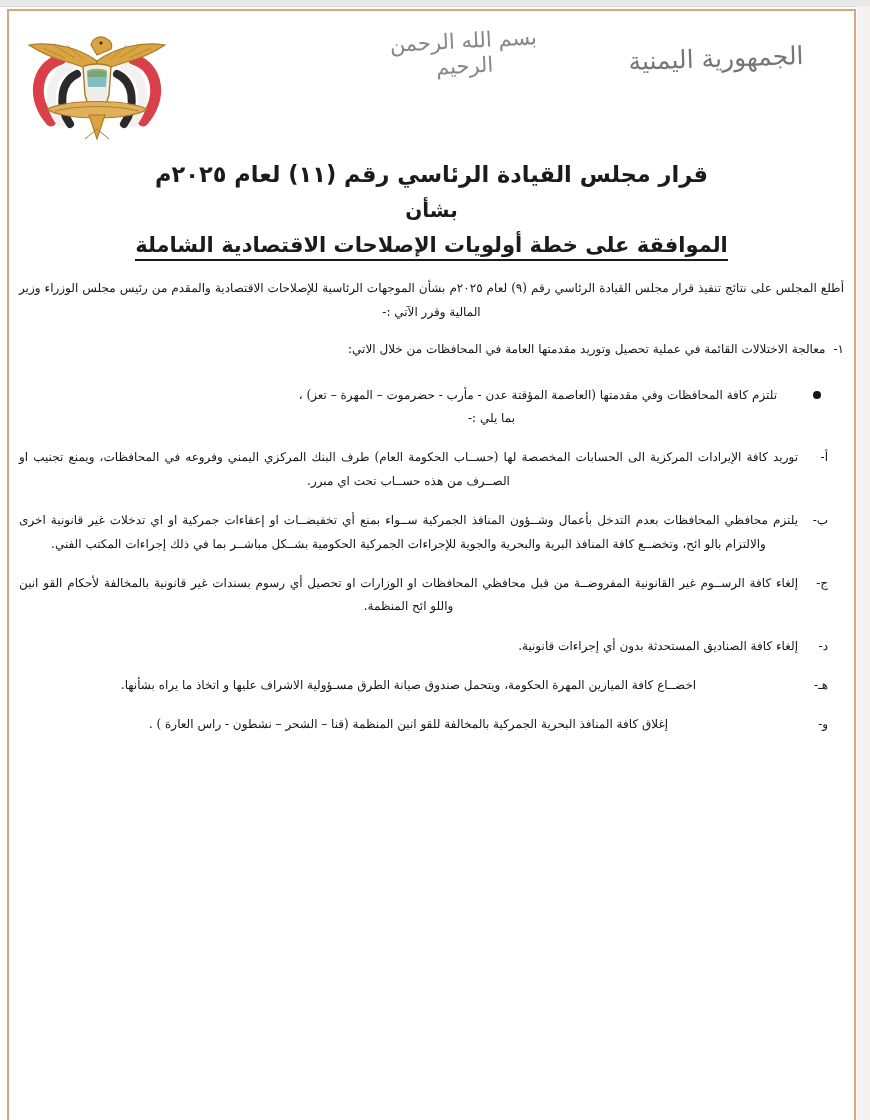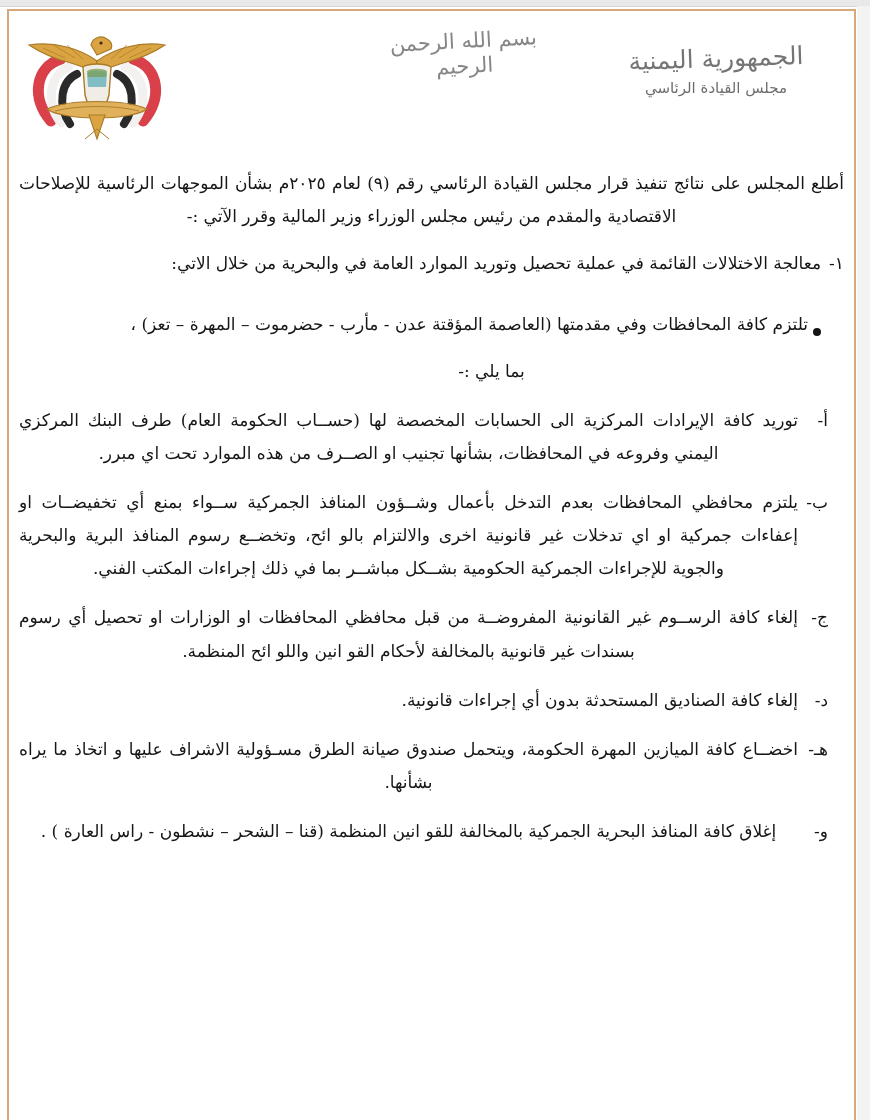--- a/index.html
+++ b/index.html
@@ -137,21 +137,21 @@
     border-bottom: 2.5px solid #1b1b1b;
     padding-bottom: 2px;
   }
 
   
   .body-text {
     margin-top: 16px;
     padding: 0 10px 0 10px;
     color: #161616;
     font-family: "DejaVu Serif", serif;
-    font-size: 17px;
+    font-size: 12px;
     line-height: 1.95;
   }
 
   .para {
     text-align: justify;
     text-align-last: center;
     margin-bottom: 2px;
   }
 
   .numbered {
@@ -166,44 +166,45 @@
     white-space: nowrap;
   }
   .numbered .txt {
     flex: 1 1 auto;
     text-align: justify;
   }
 
   .bullet-row {
     display: flex;
     flex-direction: row;
-    margin-top: 22px;
+    margin-top: 10px;
     padding-right: 18px;
-    align-items: center;
+    align-items: flex-end;
+    gap: 31px;
   }
   .bullet-dot {
     flex: 0 0 auto;
     width: 18px;
     padding-top: 12px;
     text-align: center;
   }
   .bullet-dot i {
     display: inline-block;
     width: 8px; height: 8px;
     border-radius: 50%;
     background: #151515;
   }
   .bullet-row .txt {
     flex: 1 1 auto;
     text-align: justify;
   }
 
   .sub-lead {
     text-align: center;
-    margin-top: 7px;
+    margin-top: 0;
     padding-left: 120px;
   }
 
   .lettered {
     display: flex;
     flex-direction: row;
     margin-top: 16px;
     padding-right: 16px;
     align-items: flex-start;
   }
@@ -274,49 +275,55 @@
             <path d="M76 104 L64 114"></path>
               <path d="M76 104 L88 114"></path>
           </g>
         </svg>
       </div>
 
       <div class="basmala">بسم الله الرحمن الرحيم</div>
 
       <div class="letterhead">
         <div class="lh-calig">الجمهورية اليمنية</div>
-        <div class="lh-sub">مجلس القيادة الرئاسي</div>
       </div>
     </div>
 
+    <div class="titles">
+      <div class="title-main">قرار مجلس القيادة الرئاسي رقم (١١) لعام ٢٠٢٥م</div>
+      <div class="title-sub">بشأن</div>
+      <div>
+        <span class="title-topic">الموافقة على خطة أولويات الإصلاحات الاقتصادية الشاملة</span>
+      </div>
+    </div>
 
     <div class="body-text">
 
       <div class="para">أطلع المجلس على نتائج تنفيذ قرار مجلس القيادة الرئاسي رقم (٩) لعام ٢٠٢٥م بشأن الموجهات الرئاسية للإصلاحات الاقتصادية والمقدم من رئيس مجلس الوزراء وزير المالية وقرر الآتي :-</div>
 
       <div class="numbered">
         <span class="num">١-</span>
-        <span class="txt">معالجة الاختلالات القائمة في عملية تحصيل وتوريد الموارد العامة في والبحرية من خلال الاتي:</span>
+        <span class="txt">معالجة الاختلالات القائمة في عملية تحصيل وتوريد مقدمتها العامة في المحافظات من خلال الاتي:</span>
       </div>
 
       <div class="bullet-row">
         <span class="bullet-dot"><i></i></span>
         <span class="txt">تلتزم كافة المحافظات وفي مقدمتها (العاصمة المؤقتة عدن - مأرب - حضرموت – المهرة – تعز) ،</span>
       </div>
 
       <div class="para sub-lead">بما يلي :-</div>
 
       <div class="lettered">
         <span class="mark">أ-</span>
-        <span class="txt">توريد كافة الإيرادات المركزية الى الحسابات المخصصة لها (حســاب الحكومة العام) طرف البنك المركزي اليمني وفروعه في المحافظات، بشأنها تجنيب او الصــرف من هذه الموارد تحت اي مبرر.</span>
+        <span class="txt">توريد كافة الإيرادات المركزية الى الحسابات المخصصة لها (حســاب الحكومة العام) طرف البنك المركزي اليمني وفروعه في المحافظات، ويمنع تجنيب او الصــرف من هذه حســاب تحت اي مبرر.</span>
       </div>
 
       <div class="lettered">
         <span class="mark">ب-</span>
-        <span class="txt">يلتزم محافظي المحافظات بعدم التدخل بأعمال وشــؤون المنافذ الجمركية ســواء بمنع أي تخفيضــات او إعفاءات جمركية او اي تدخلات غير قانونية اخرى والالتزام بالو ائح، وتخضــع رسوم المنافذ البرية والبحرية والجوية للإجراءات الجمركية الحكومية بشــكل مباشــر بما في ذلك إجراءات المكتب الفني.</span>
+        <span class="txt">يلتزم محافظي المحافظات بعدم التدخل بأعمال وشــؤون المنافذ الجمركية ســواء بمنع أي تخفيضــات او إعفاءات جمركية او اي تدخلات غير قانونية اخرى والالتزام بالو ائح، وتخضــع كافة المنافذ البرية والبحرية والجوية للإجراءات الجمركية الحكومية بشــكل مباشــر بما في ذلك إجراءات المكتب الفني.</span>
       </div>
 
       <div class="lettered">
         <span class="mark">ج-</span>
         <span class="txt">إلغاء كافة الرســوم غير القانونية المفروضــة من قبل محافظي المحافظات او الوزارات او تحصيل أي رسوم بسندات غير قانونية بالمخالفة لأحكام القو انين واللو ائح المنظمة.</span>
       </div>
 
       <div class="lettered short">
         <span class="mark">د-</span>
         <span class="txt">إلغاء كافة الصناديق المستحدثة بدون أي إجراءات قانونية.</span>

